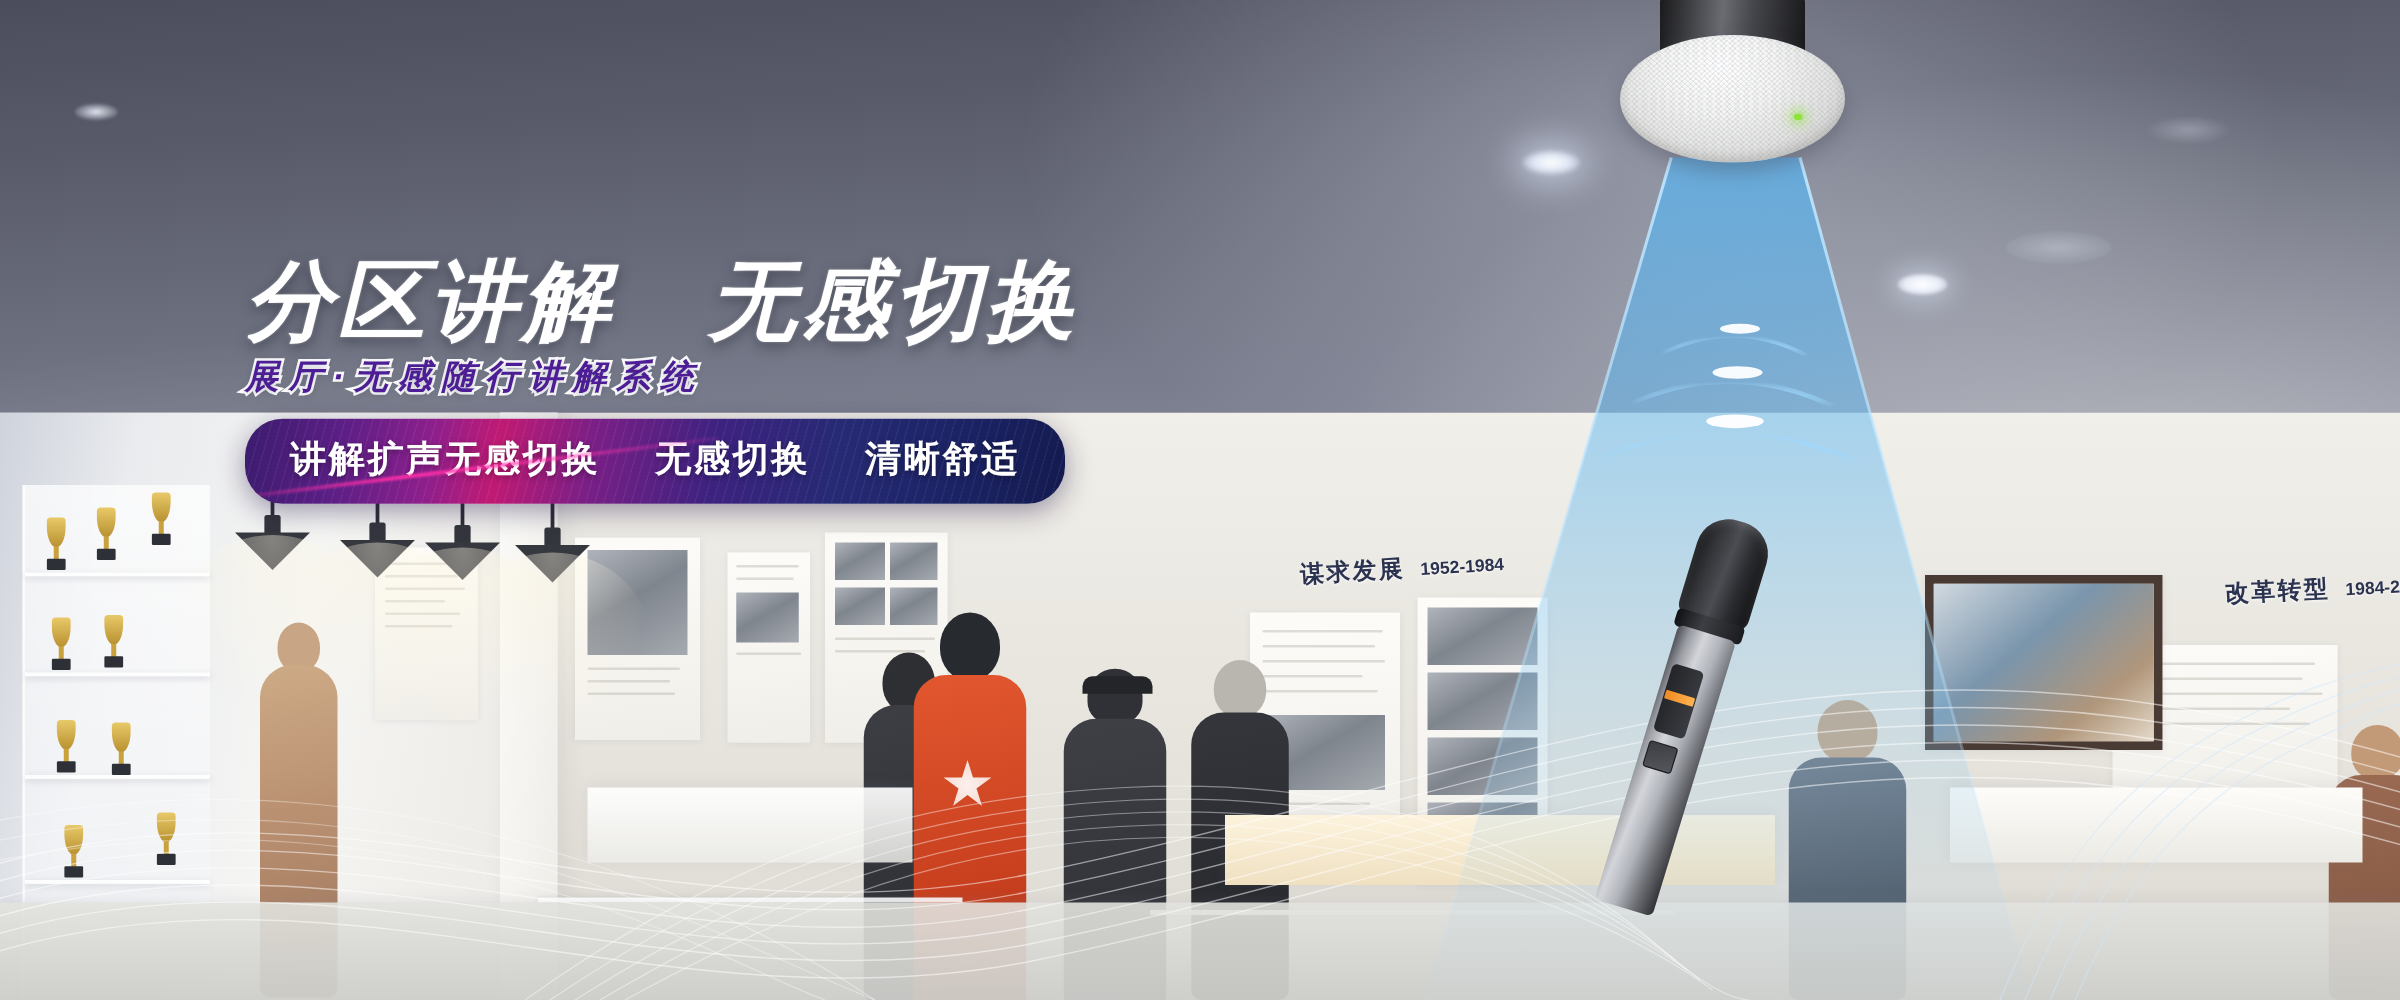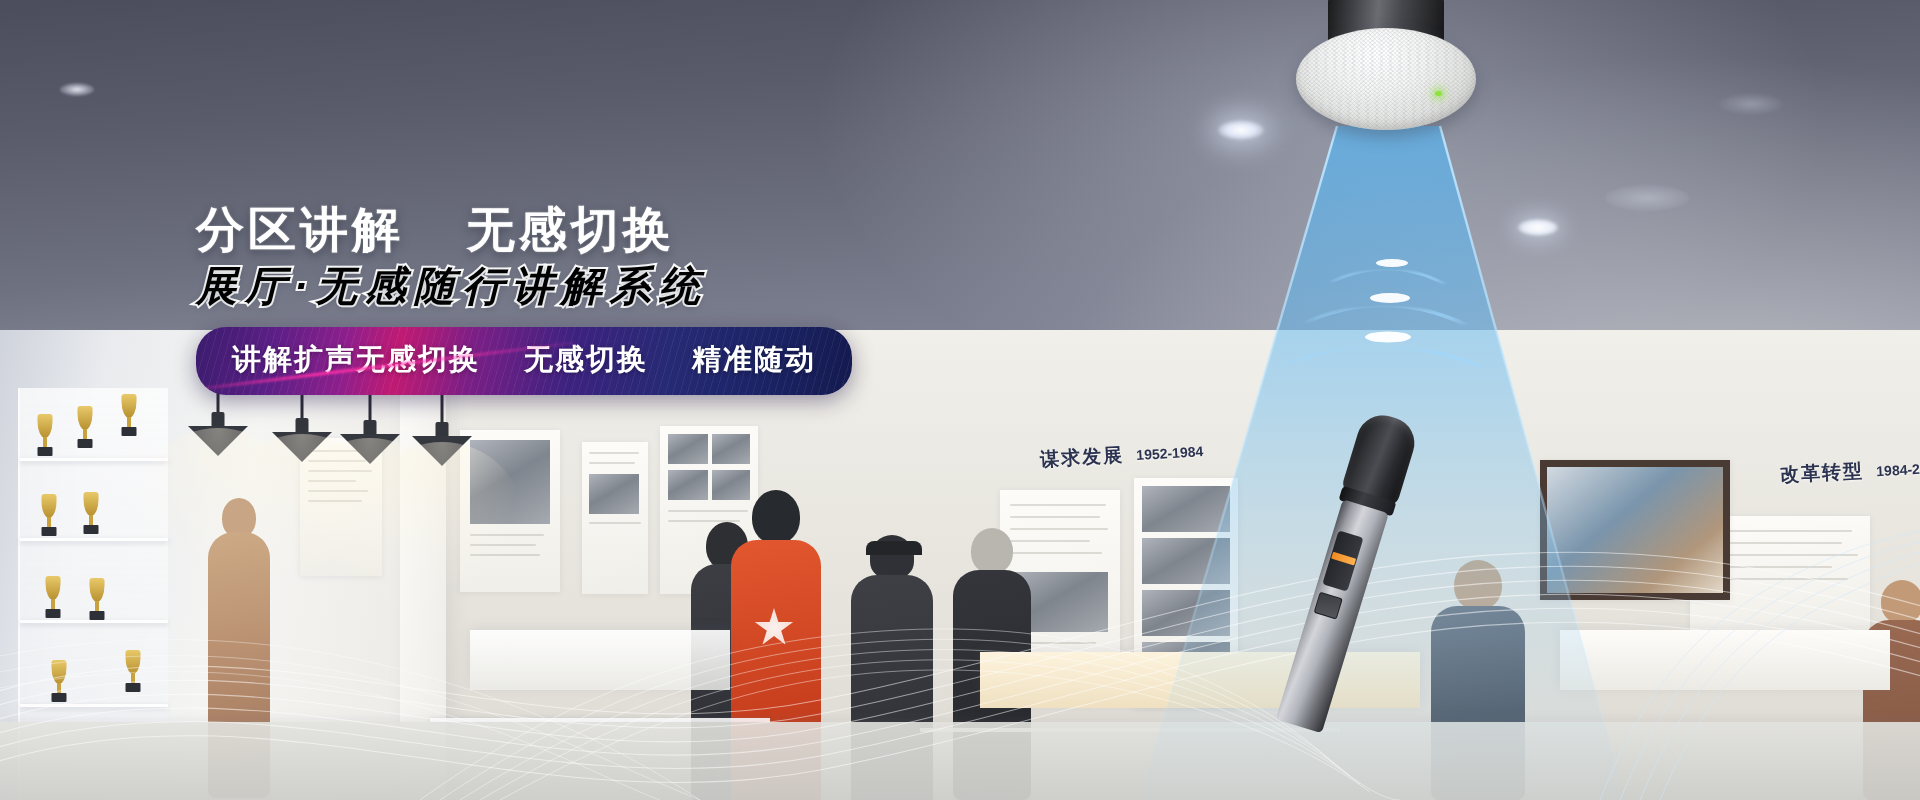--- a/index.html
+++ b/index.html
@@ -119,28 +119,28 @@
   .mic-panel{position:absolute;left:34px;top:124px;width:26px;height:56px;border-radius:4px;
       background:linear-gradient(95deg,#232428,#3a3c41);}
   .mic-brand{position:absolute;left:35px;top:146px;width:24px;height:7px;border-radius:1px;
       background:linear-gradient(90deg,#f08a21,#ffb452);}
   .mic-win{position:absolute;left:34px;top:188px;width:24px;height:22px;border-radius:3px;
       background:linear-gradient(160deg,#3b3d42,#55575d);border:1px solid rgba(20,20,22,.8);}
 
   
   .copy{position:absolute;left:196px;top:206px;width:760px;}
   .headline{
-    font-size:48px;line-height:1;font-weight:700;letter-spacing:4px;color:#ffffff;
+    font-size:70px;line-height:1;font-weight:700;letter-spacing:4px;color:#ffffff;
     text-shadow:0 3px 10px rgba(30,34,46,.50), 0 0 2px rgba(255,255,255,.55);
-    white-space:nowrap;
+    white-space:nowrap;font-style:italic;
   }
   .headline .gap{display:inline-block;width:28px;}
   .subline{
-    margin-top:12px;font-size:41px;line-height:1;font-weight:700;letter-spacing:8px;
-    color:#000000;font-style:italic;white-space:nowrap;
+    margin-top:12px;font-size:27px;line-height:1;font-weight:700;letter-spacing:8px;
+    color:#4c1d95;font-style:italic;white-space:nowrap;
     -webkit-text-stroke:4px #ffffff;paint-order:stroke fill;
     text-shadow:0 2px 7px rgba(30,40,60,.30);
   }
   .pill{
     margin-top:20px;display:inline-block;position:relative;
     padding:13px 36px 15px;border-radius:30px;overflow:hidden;
     background:linear-gradient(99deg,#3b1c6e 0%,#5c1f86 12%,#8e1f8c 23%,#c01a73 31%,#7b1f86 42%,#3d2280 57%,#262a74 72%,#1a2263 88%,#141a4e 100%);
     box-shadow:0 6px 22px rgba(30,20,70,.42);
   }
   .pill:before{
@@ -468,18 +468,18 @@
       <span class="gap"></span>
       <span>无感切换</span>
     </div>
 
     <div class="subline">展厅·无感随行讲解系统</div>
 
     <div class="pill">
       <div class="pill-inner">
         <span>讲解扩声无感切换</span>
         <span>无感切换</span>
-        <span>精准随动</span>
+        <span>清晰舒适</span>
       </div>
     </div>
   </div>
 
 </div>
 
 </body></html>

